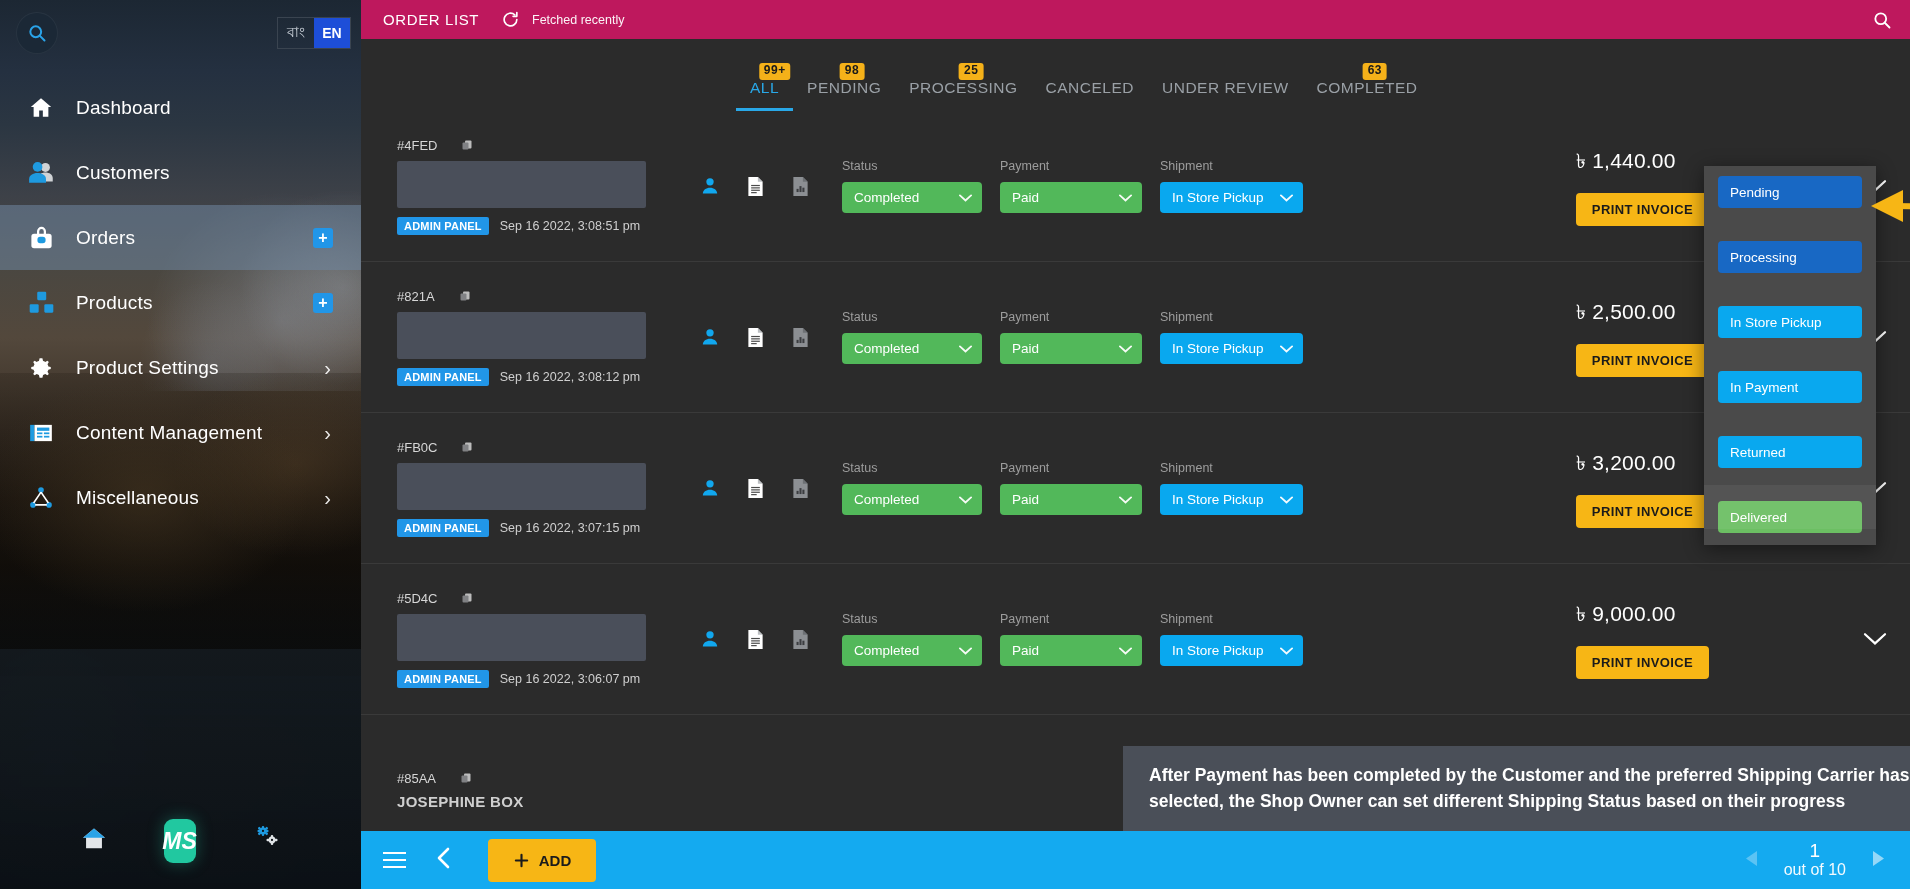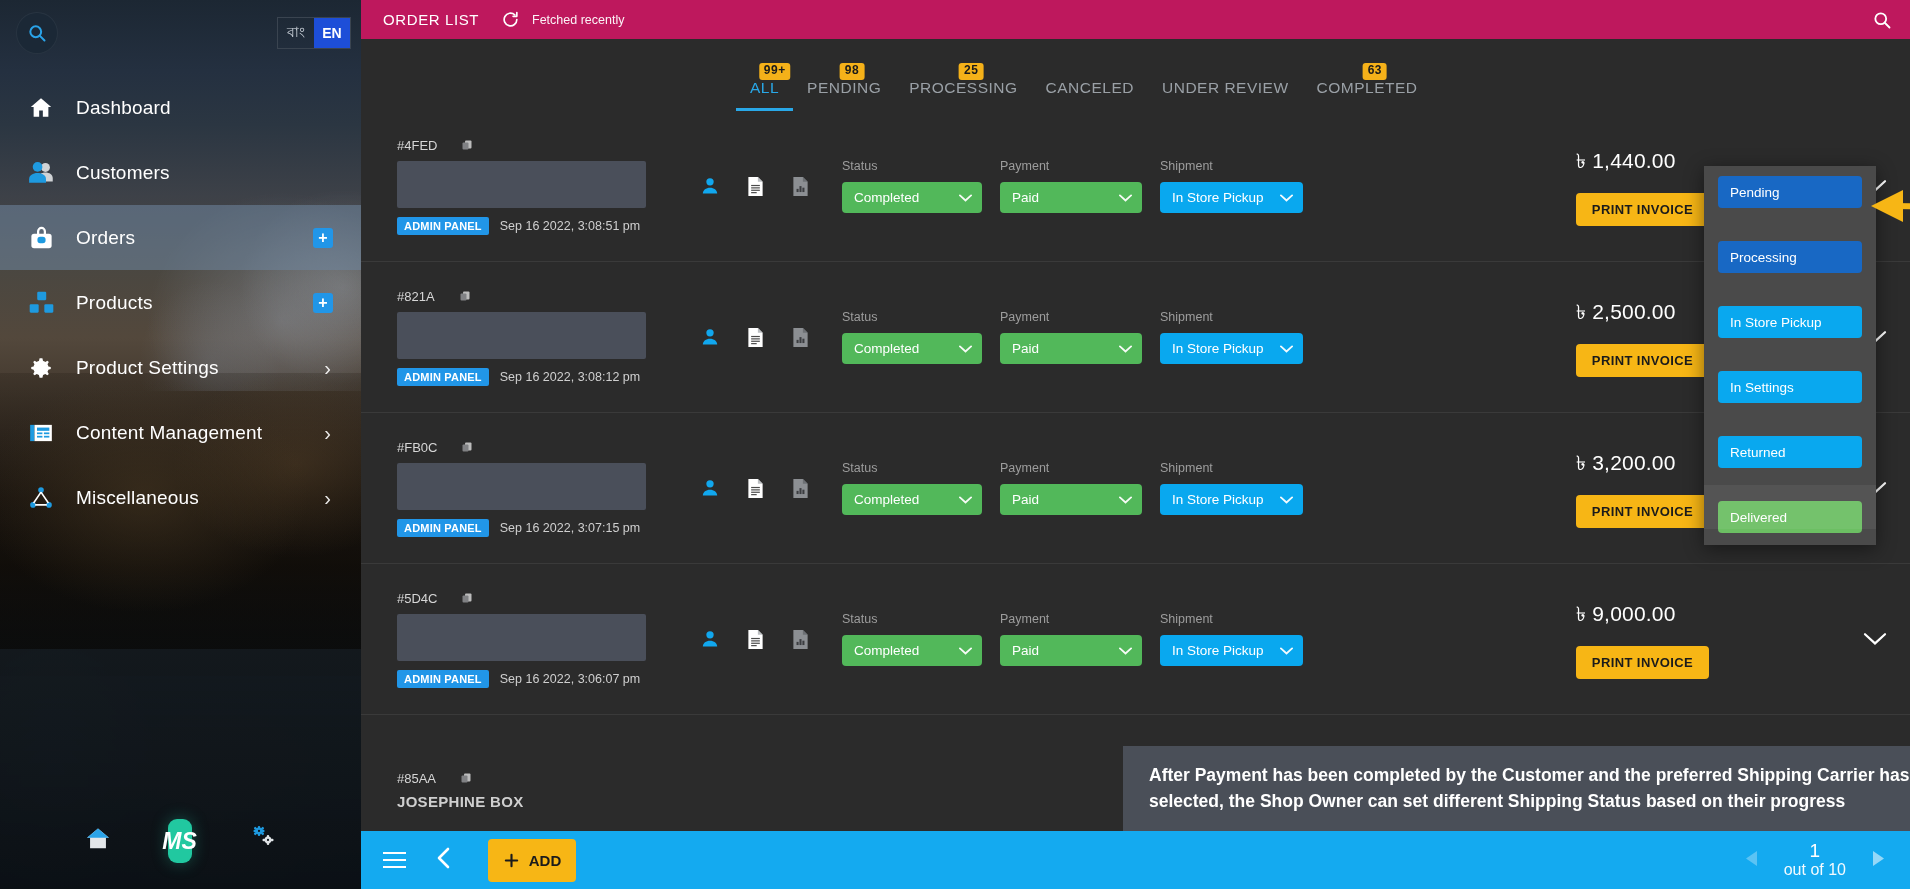--- a/index.html
+++ b/index.html
@@ -95,21 +95,21 @@
   }
   .nav-chev {
     position:absolute; right: 30px; top: 50%; transform: translateY(-50%);
     color:#fff; font-size: 20px; opacity:.9;
   }
   .side-bottom {
     height: 90px; display:flex; align-items:center; justify-content:center; gap: 56px;
     padding-bottom: 6px;
   }
   .ms-logo {
-    width: 24px; height: 44px; border-radius: 9px;
+    width: 32px; height: 44px; border-radius: 9px;
     background: #21c8a0;
     display:flex; align-items:center; justify-content:center;
     color:#fff; font-weight:700; font-size: 23px; font-style: italic;
     box-shadow: 0 0 16px rgba(33,200,160,.35);
     cursor:pointer;
   }
 
   
   .main { position: relative; flex: 1; height: 889px; background:#2b2b2b; display:flex; flex-direction:column; }
 
@@ -244,21 +244,21 @@
     display:flex; align-items:center; padding: 0 0 0 22px;
     z-index: 60;
   }
   .bb-left { display:flex; align-items:center; gap: 30px; }
   .hamburger { cursor:pointer; display:flex; flex-direction:column; gap:5px; }
   .hamburger span { display:block; width: 23px; height: 2px; background:#fff; }
   .bb-back { color:#fff; font-size: 24px; cursor:pointer; line-height:1; }
   .add-btn {
     margin-left: 6px;
     background: #f7b615; color:#1b1b1b; border:none;
-    height: 43px; width: 88px; border-radius: 4px;
+    height: 43px; width: 108px; border-radius: 4px;
     font-size: 15px; font-weight: 700;
     display:flex; align-items:center; justify-content:center; gap:9px;
     cursor:pointer; font-family:"Liberation Sans", sans-serif;
   }
   .pager { margin-left:auto; display:flex; align-items:center; gap: 26px; padding-right: 26px; }
   .pager-arrow { color:#fff; opacity:.55; font-size: 13px; cursor:pointer; }
   .pager-num { text-align:center; color:#fff; }
   .pager-num .n { font-size: 19px; line-height:1.05; }
   .pager-num .of { font-size: 16px; opacity:.95; }
 </style>
@@ -869,21 +869,21 @@
         </div>
       </div>
 
     </div>
 
     <div class="ship-dropdown">
       <div class="ship-row-hl"></div>
       <div class="ship-opt dark-blue">Pending</div>
       <div class="ship-opt dark-blue">Processing</div>
       <div class="ship-opt light-blue">In Store Pickup</div>
-      <div class="ship-opt light-blue">In Settings</div>
+      <div class="ship-opt light-blue">In Payment</div>
       <div class="ship-opt light-blue">Returned</div>
       <div class="ship-opt green">Delivered</div>
     </div>
 
     <svg class="arrow-svg" width="330" height="640" viewBox="0 0 330 640">
       <path d="M32 56 C 120 56, 190 76, 196 160 C 202 250, 200 450, 196 620" stroke="#f7b615" stroke-width="6" fill="none" stroke-linecap="round"></path>
       <path d="M10 56 L 42 40 L 42 72 Z" fill="#f7b615"></path>
     </svg>
 
     <div class="callout">After Payment has been completed by the Customer and the preferred Shipping Carrier has been selected, the Shop Owner can set different Shipping Status based on their progress</div>

